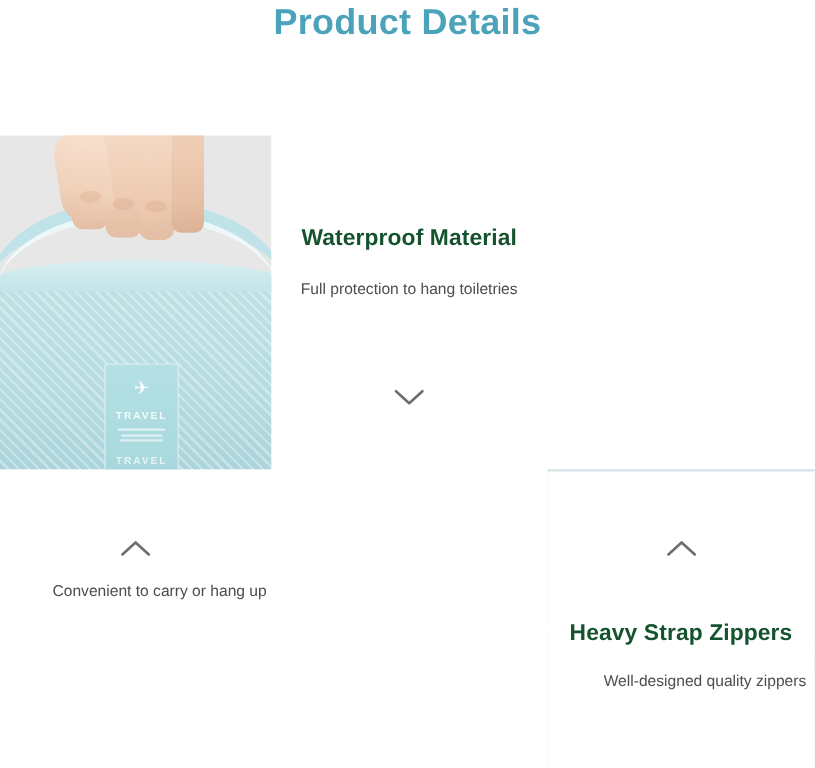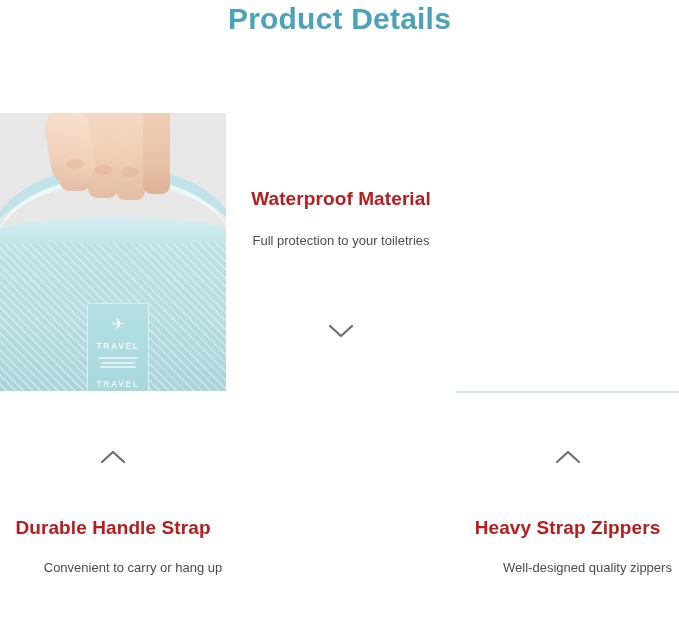--- a/index.html
+++ b/index.html
@@ -67,21 +67,21 @@
   
   .text-cell {
     background: #ffffff;
     display: flex;
     flex-direction: column;
     align-items: center;
   }
   .cell-heading {
     font-size: 19px;
     font-weight: bold;
-    color: #b91c1c;
+    color: #14532d;
     text-align: center;
     letter-spacing: 0.1px;
     white-space: nowrap;
   }
   .cell-sub {
     font-size: 13px;
     font-weight: normal;
     color: #4d4d4d;
     text-align: center;
     white-space: nowrap;
@@ -327,21 +327,21 @@
         <div class="tag-line s1"></div>
         <div class="tag-line s2"></div>
         <div class="tag-line s3"></div>
       </div>
       <div class="tag-word2">TRAVEL</div>
     </div>
   </div>
 
   <div class="cell r1 c2 text-cell">
     <div class="cell-heading tm-heading">Waterproof Material</div>
-    <div class="cell-sub tm-sub">Full protection to your toiletries</div>
+    <div class="cell-sub tm-sub">Full protection to hang toiletries</div>
     <span class="chev tm-chev">
       <svg width="26" height="14" viewBox="0 0 26 14">
         <polyline points="2,2 13,12 24,2" fill="none" stroke="#6e6e6e" stroke-width="2.2" stroke-linecap="round" stroke-linejoin="round"></polyline>
       </svg>
     </span>
   </div>
 
   <div class="cell r1 c3 photo photo-zipper">
     <div class="zip-tape"></div>
     <div class="zip-teeth"></div>
@@ -351,21 +351,20 @@
     <div class="zip-ring"></div>
     <div class="zip-fabric-fold"></div>
   </div>
 
   <div class="cell r2 c1 text-cell">
     <span class="chev bl-chev">
       <svg width="26" height="14" viewBox="0 0 26 14">
         <polyline points="2,12 13,2 24,12" fill="none" stroke="#6e6e6e" stroke-width="2.2" stroke-linecap="round" stroke-linejoin="round"></polyline>
       </svg>
     </span>
-    <div class="cell-heading bl-heading">Durable Handle Strap</div>
     <div class="cell-sub bl-sub">Convenient to carry or hang up</div>
   </div>
 
   <div class="cell r2 c3 text-cell">
     <span class="chev br-chev">
       <svg width="26" height="14" viewBox="0 0 26 14">
         <polyline points="2,12 13,2 24,12" fill="none" stroke="#6e6e6e" stroke-width="2.2" stroke-linecap="round" stroke-linejoin="round"></polyline>
       </svg>
     </span>
     <div class="cell-heading br-heading">Heavy Strap Zippers</div>

